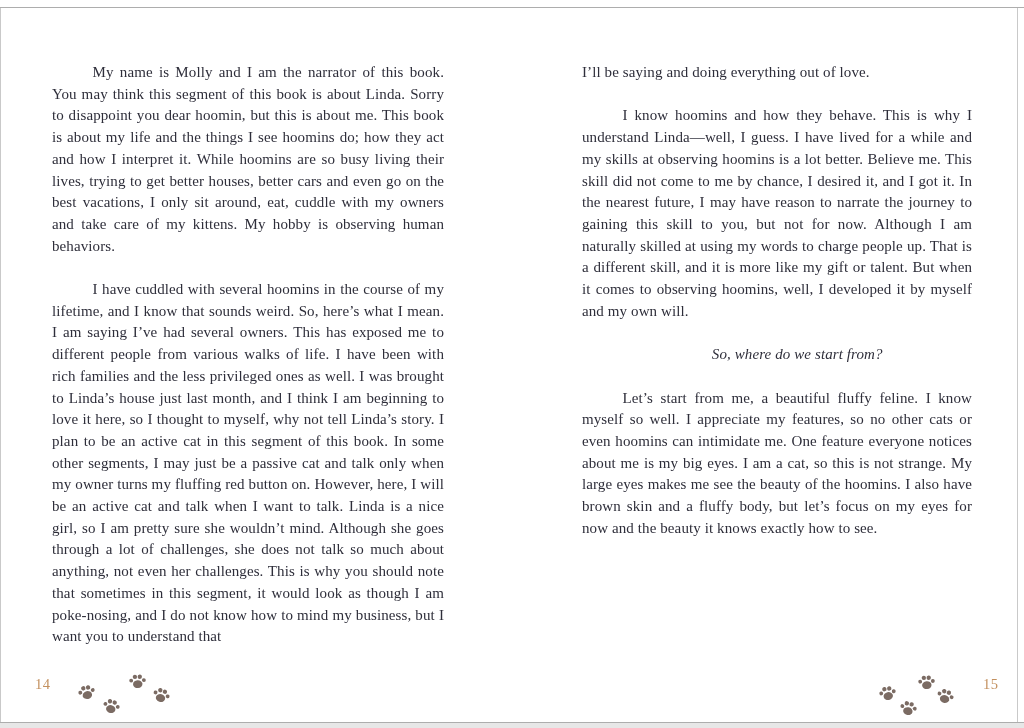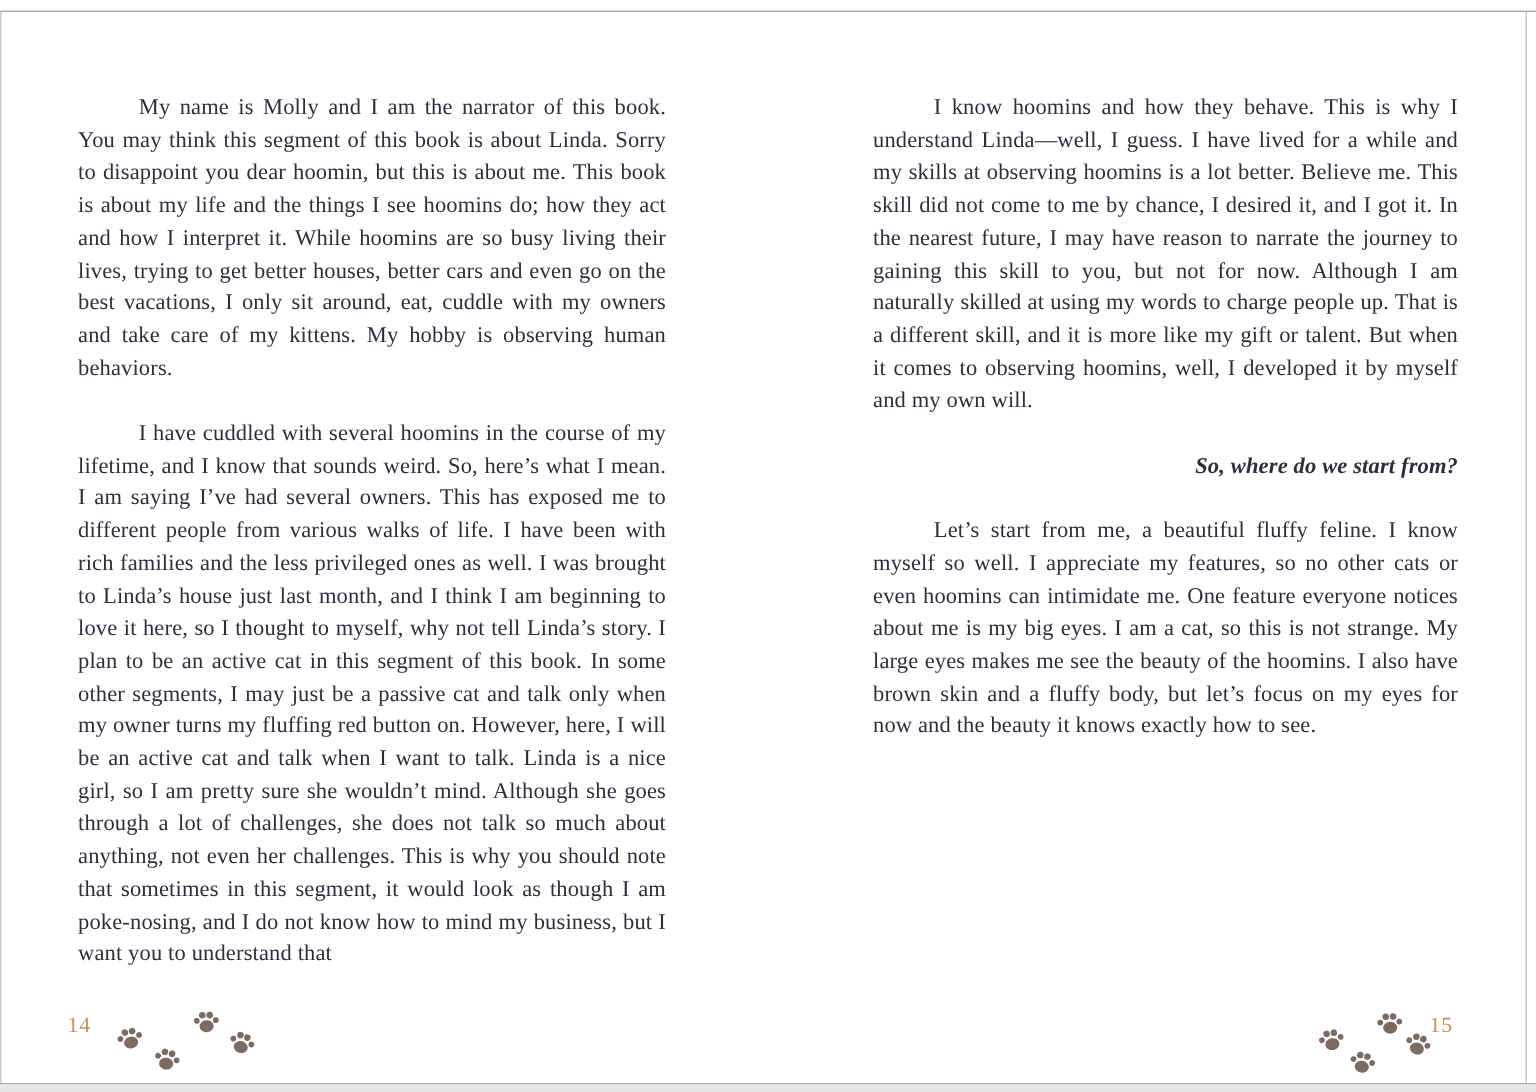--- a/index.html
+++ b/index.html
@@ -28,31 +28,31 @@
 
   .para {
     font-size: 15px;
     line-height: 21.7px;
     text-align: justify;
     text-indent: 2.7em;
     margin-bottom: 21.7px;
     letter-spacing: 0.1px;
   }
   .para.no-indent { text-indent: 0; }
-  .para.italic { font-style: italic; text-align: right; font-weight: bold; }
+  .para.italic { font-style: italic; text-align: center; }
   .para:last-child { margin-bottom: 15px; }
 
   .page-number {
     position: absolute;
     font-size: 14.5px;
     letter-spacing: 0.5px;
     color: var(--page-number-color);
   }
-  .page-number-left  { left: 45px;  top: 676px; }
-  .page-number-right { left: 953px; top: 676px; }
+  .page-number-left  { left: 35px;  top: 676px; }
+  .page-number-right { left: 983px; top: 676px; }
 
   .paw { position: absolute; width: 21px; height: 21px; }
   .paw svg { width: 100%; height: 100%; fill: var(--paw-color); }
 
   .paw-l1 { left: 76px;  top: 681px; transform: rotate(-14deg); }
   .paw-l2 { left: 101px; top: 695px; transform: rotate(12deg); }
   .paw-l3 { left: 127px; top: 670px; transform: rotate(-4deg); }
   .paw-l4 { left: 151px; top: 684px; transform: rotate(16deg); }
 
   .paw-r1 { left: 877px; top: 682px; transform: rotate(-12deg); }
@@ -70,20 +70,21 @@
   <div class="frame-right-line"></div>
   <div class="frame-bottom-line"></div>
   <div class="frame-bottom-strip"></div>
 
   <div class="page page-left">
     <p class="para">My name is Molly and I am the narrator of this book. You may think this segment of this book is about Linda. Sorry to disappoint you dear hoomin, but this is about me. This book is about my life and the things I see hoomins do; how they act and how I interpret it. While hoomins are so busy living their lives, trying to get better houses, better cars and even go on the best vacations, I only sit around, eat, cuddle with my owners and take care of my kittens. My hobby is observing human behaviors.</p>
     <p class="para">I have cuddled with several hoomins in the course of my lifetime, and I know that sounds weird. So, here’s what I mean. I am saying I’ve had several owners. This has exposed me to different people from various walks of life. I have been with rich families and the less privileged ones as well. I was brought to Linda’s house just last month, and I think I am beginning to love it here, so I thought to myself, why not tell Linda’s story. I plan to be an active cat in this segment of this book. In some other segments, I may just be a passive cat and talk only when my owner turns my fluffing red button on. However, here, I will be an active cat and talk when I want to talk. Linda is a nice girl, so I am pretty sure she wouldn’t mind. Although she goes through a lot of challenges, she does not talk so much about anything, not even her challenges. This is why you should note that sometimes in this segment, it would look as though I am poke-nosing, and I do not know how to mind my business, but I want you to understand that</p>
   </div>
 
   <div class="page page-right">
+    <p class="para no-indent">I’ll be saying and doing everything out of love.</p>
     <p class="para">I know hoomins and how they behave. This is why I understand Linda—well, I guess. I have lived for a while and my skills at observing hoomins is a lot better. Believe me. This skill did not come to me by chance, I desired it, and I got it. In the nearest future, I may have reason to narrate the journey to gaining this skill to you, but not for now. Although I am naturally skilled at using my words to charge people up. That is a different skill, and it is more like my gift or talent. But when it comes to observing hoomins, well, I developed it by myself and my own will.</p>
     <p class="para italic">So, where do we start from?</p>
     <p class="para">Let’s start from me, a beautiful fluffy feline. I know myself so well. I appreciate my features, so no other cats or even hoomins can intimidate me. One feature everyone notices about me is my big eyes. I am a cat, so this is not strange. My large eyes makes me see the beauty of the hoomins. I also have brown skin and a fluffy body, but let’s focus on my eyes for now and the beauty it knows exactly how to see.</p>
   </div>
 
   <span class="page-number page-number-left">14</span>
   <span class="page-number page-number-right">15</span>
 
   <span class="paw paw-l1"><svg viewBox="0 0 24 24">
         <ellipse cx="12" cy="16.2" rx="5.4" ry="4.5"></ellipse>

